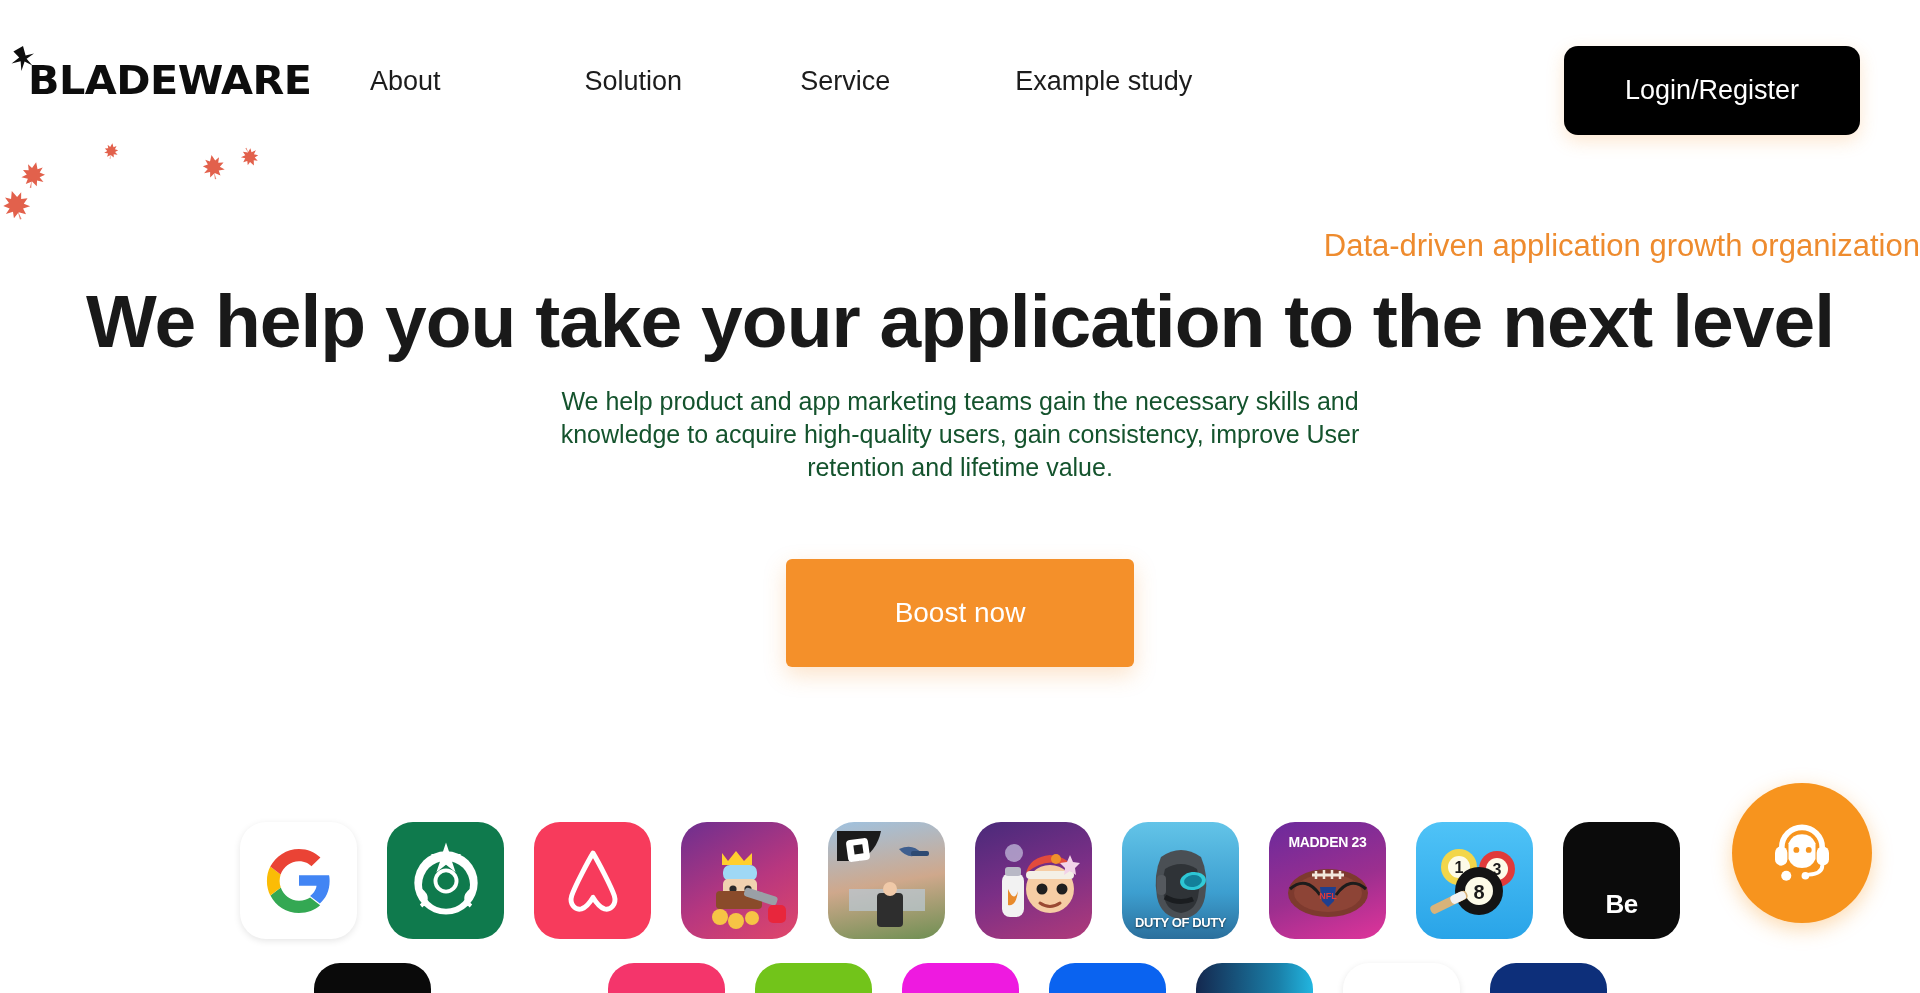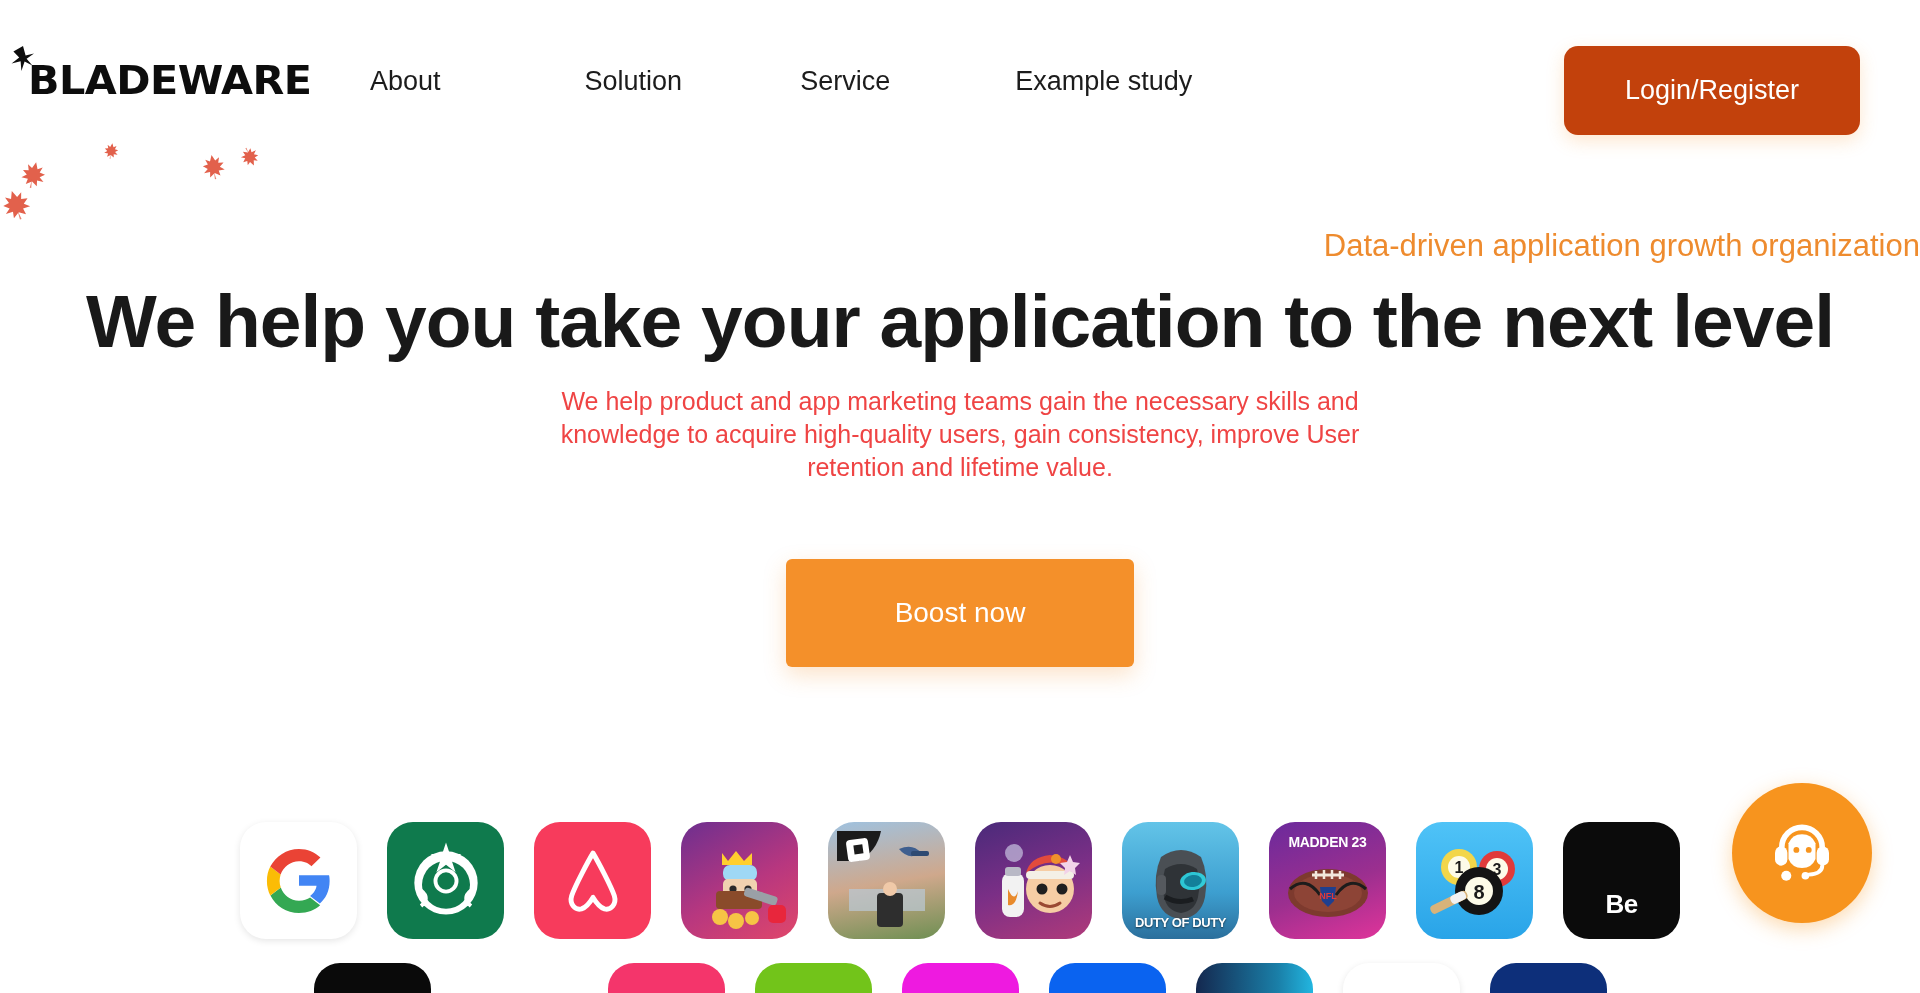--- a/index.html
+++ b/index.html
@@ -78,21 +78,21 @@
   .nav-gap-1 { width: 144px; }
   .nav-gap-2 { width: 118px; }
   .nav-gap-3 { width: 125px; }
 
   .login-btn {
     position: absolute;
     right: 60px;
     top: 46px;
     width: 296px;
     height: 89px;
-    background: #c2410c;
+    background: #000000;
     border: none;
     border-radius: 14px;
     color: #ffffff;
     font-family: "Liberation Sans", sans-serif;
     font-size: 27px;
     cursor: pointer;
     display: flex;
     align-items: center;
     justify-content: center;
     box-shadow: 0 6px 18px rgba(244,144,42,0.22);
@@ -129,21 +129,21 @@
     font-size: 75px;
     font-weight: 700;
     color: #191919;
     line-height: 92px;
     letter-spacing: -1px;
     white-space: nowrap;
     margin-bottom: 18px;
   }
   .subtitle {
     font-size: 25px;
-    color: #ef4444;
+    color: #14532d;
     line-height: 33px;
     width: 830px;
     margin: 0 auto;
   }
 
   .boost-btn {
     position: absolute;
     top: 334px;
     left: 50%;
     transform: translateX(-50%);

